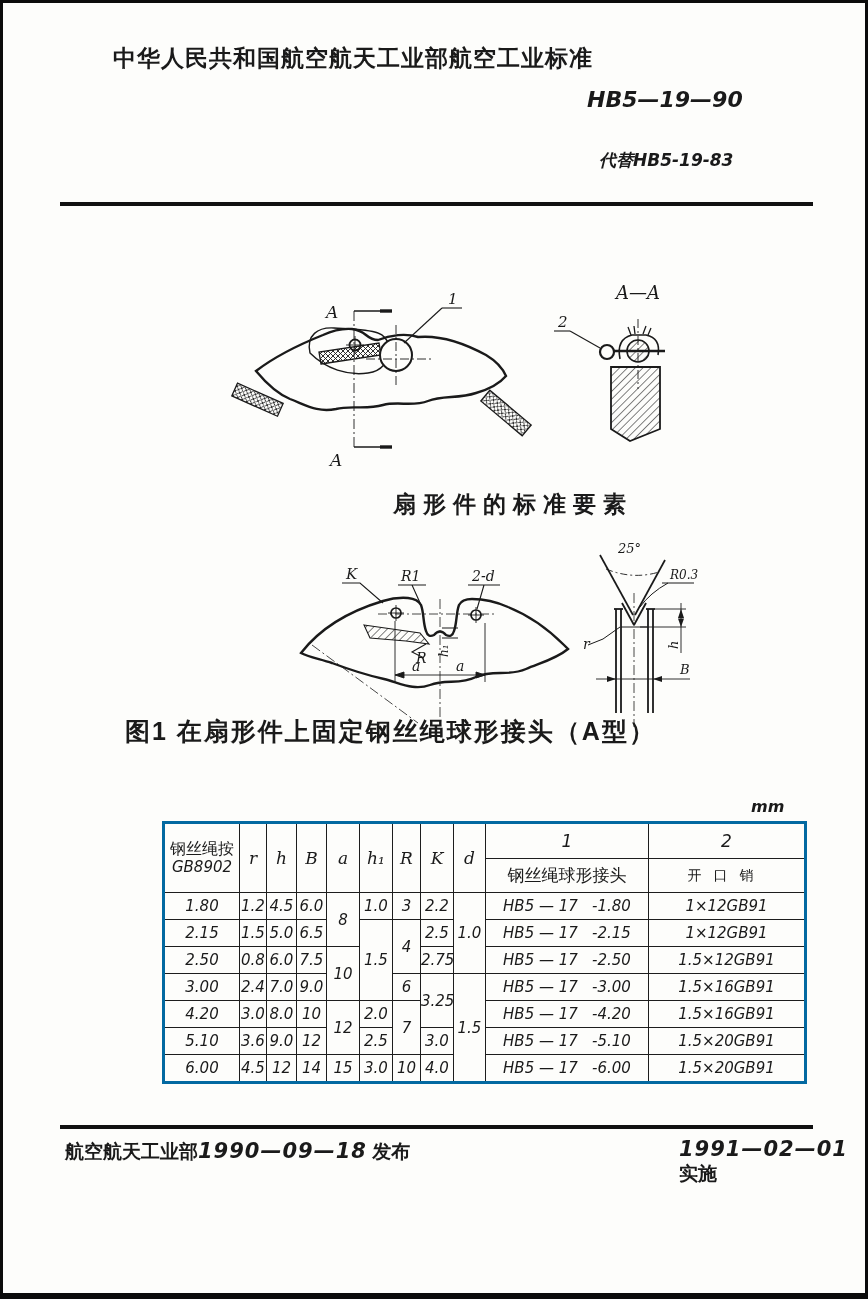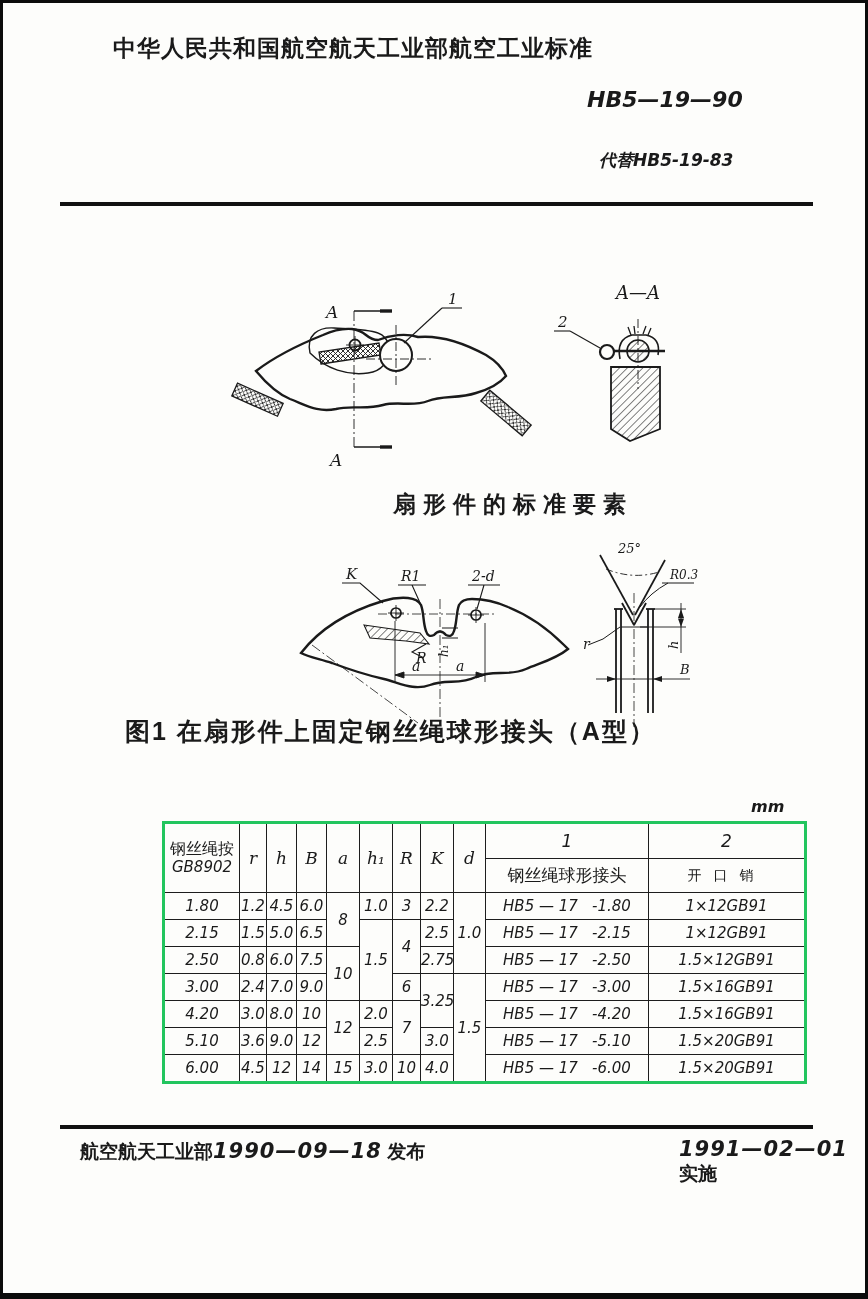--- a/index.html
+++ b/index.html
@@ -5,48 +5,48 @@
   html,body{margin:0;padding:0;background:#e8e8e4;}
   .page{
     position:relative; width:868px; height:1299px; margin:0 auto;
     background:#fdfdfb; color:#1a1a1a; overflow:hidden;
     border:3px solid #0b0b0b; border-bottom-width:6px; box-sizing:border-box;
     font-family:"Liberation Sans", sans-serif;
   }
   .abs{position:absolute;}
   .cjk{font-family:"Liberation Sans", sans-serif;}
   .hw{font-family:"DejaVu Sans", sans-serif; font-style:italic;}
-  .org-line{left:110px; top:30px; font-size:23px; font-weight:bold; letter-spacing:1px;}
+  .org-line{left:110px; top:40px; font-size:23px; font-weight:bold; letter-spacing:1px;}
   .std-no{left:584px; top:84px; font-size:22px; font-weight:bold;}
   .title{left:140px; top:132px; font-size:31px; font-weight:bold; letter-spacing:3px;}
   .replaces{left:596px; top:146px; font-size:17px; font-weight:bold;text-align:right;}
   .rule{background:#111; height:4px;}
   .rule-top{left:57px; top:199px; width:753px;}
   .rule-bottom{left:57px; top:1122px; width:753px;}
   .subcaption{left:390px; top:486px; font-size:23px; font-weight:bold; letter-spacing:7px;}
   .fig-caption{left:122px; top:712px; font-size:25px; font-weight:bold; letter-spacing:2px;}
   .unit{left:748px; top:794px; font-size:16px; font-weight:bold;}
 
   table.spec{
     position:absolute; left:159px; top:818px;
     border-collapse:collapse; table-layout:fixed; width:642px;
-    border:3px solid #22c55e;
+    border:3px solid #0369a1;
   }
   table.spec td, table.spec th{
     border:1.6px solid #1d1d1d; padding:0; text-align:center;
     vertical-align:middle; font-weight:normal; overflow:hidden;
   }
   tr.hdr1 th{height:34px;} tr.hdr2 th{height:33px;} tr.body td{height:26px;}
   .th-cjk{font-size:16px; font-weight:bold; line-height:1.15;}
   .th-letter{font-family:"DejaVu Serif", serif; font-style:italic; font-size:17px;}
   .th-num{font-family:"DejaVu Sans", sans-serif; font-style:italic; font-size:17px; font-weight:bold;}
   .v{font-family:"DejaVu Sans", sans-serif; font-style:italic; font-size:15px; font-weight:bold;}
   .v-joint{white-space:pre; text-align:left; padding-left:10px;}
   .spaced{letter-spacing:12px;}
-  .footer-left{left:77px; top:1136px; font-size:19px;text-align:right;}
+  .footer-left{left:62px; top:1136px; font-size:19px;text-align:right;}
   .footer-right{left:676px; top:1134px; font-size:19px;}
   .f-cjk{font-weight:bold; font-size:19px;}
   .f-date{font-size:21px; font-weight:bold; letter-spacing:1px;}
   svg text{fill:#1a1a1a;}
   .lbl{font-family:"DejaVu Serif", serif; font-style:italic;}
 </style>
 </head>
 <body>
 
 <div class="page">

